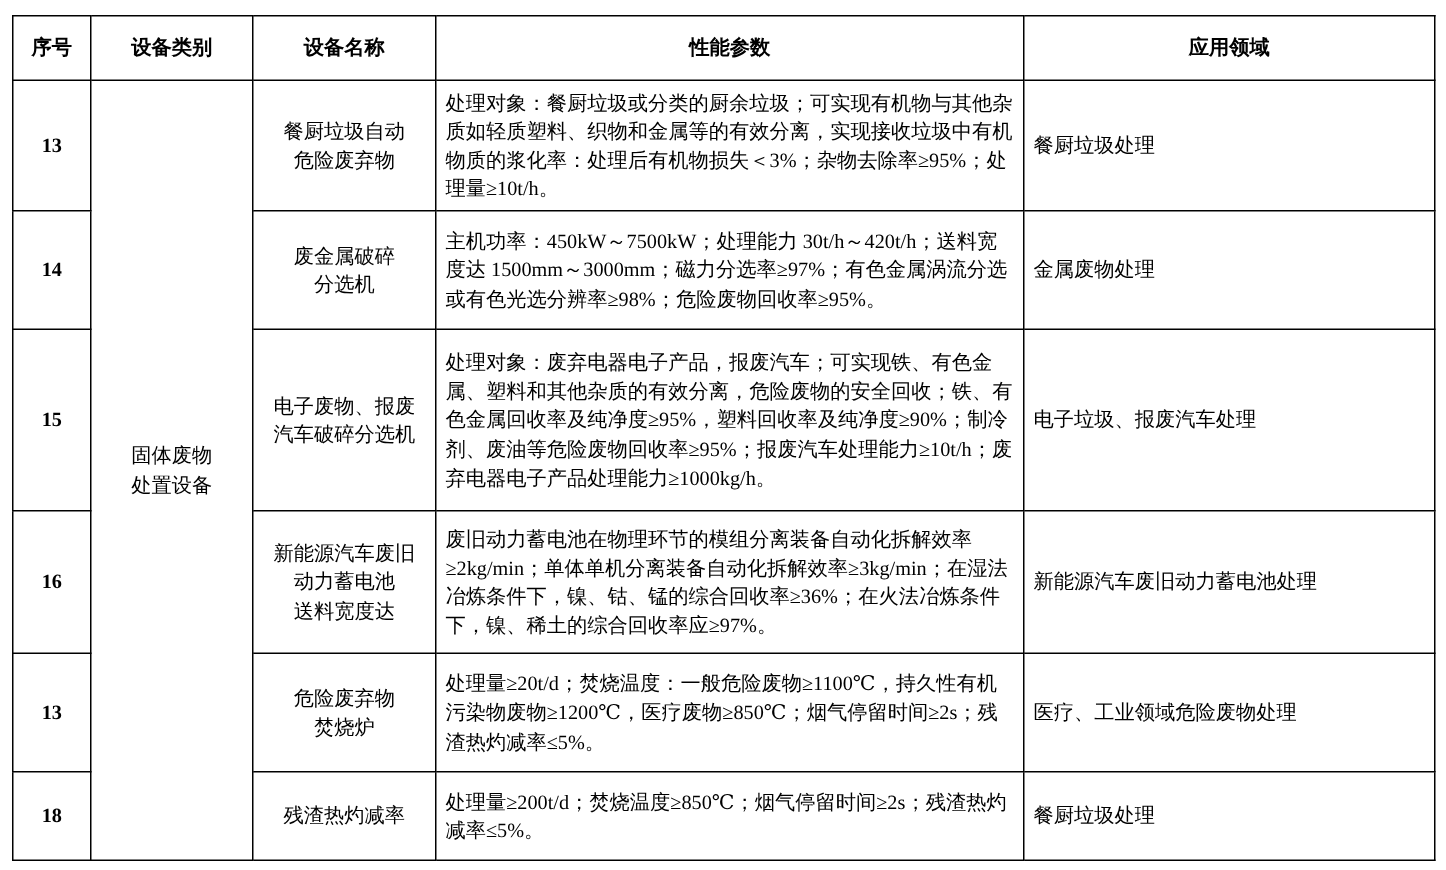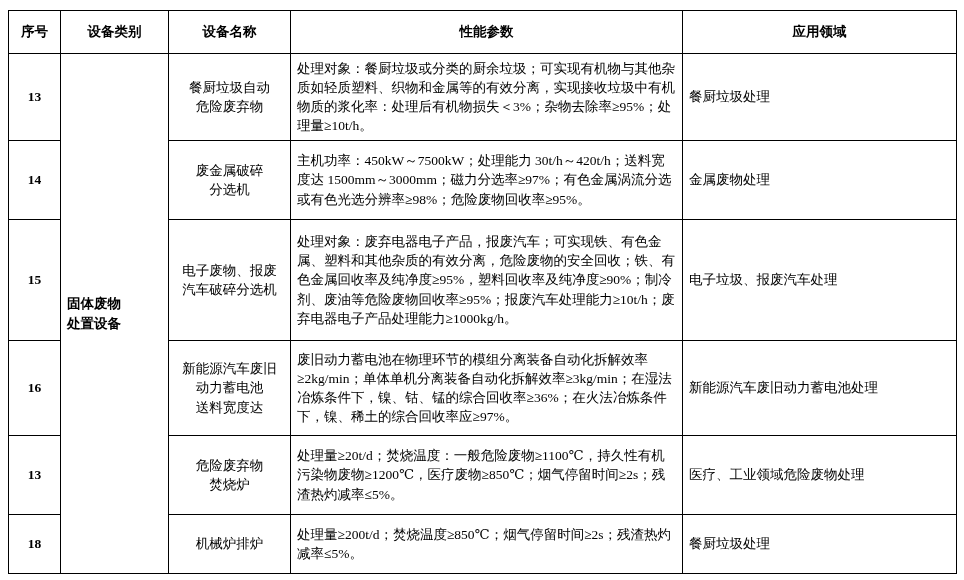--- a/index.html
+++ b/index.html
@@ -46,22 +46,22 @@
   col.c-name  { width: 122px; }
   col.c-param { width: 392px; }
   col.c-app   { width: 274px; }
 
   td.no {
     text-align: center;
     font-size: 14px;
     font-weight: bold;
   }
   td.cat {
-    text-align: left;
-    font-weight: bold;
+    text-align: center;
+    font-weight: normal;
     font-size: 14px;
     line-height: 1.5;
   }
   td.name {
     text-align: center;
     font-size: 13.5px;
     line-height: 1.5;
   }
   td.param {
     text-align: left;
@@ -148,20 +148,20 @@
         <td class="name">
           <div>危险废弃物</div>
           <div>焚烧炉</div>
         </td>
         <td class="param">处理量≥20t/d；焚烧温度：一般危险废物≥1100℃，持久性有机污染物废物≥1200℃，医疗废物≥850℃；烟气停留时间≥2s；残渣热灼减率≤5%。</td>
         <td class="app">医疗、工业领域危险废物处理</td>
       </tr>
       <tr class="r18">
         <td class="no">18</td>
         <td class="name">
-          <div>机械炉排炉</div>
+          <div>残渣热灼减率</div>
         </td>
         <td class="param">处理量≥200t/d；焚烧温度≥850℃；烟气停留时间≥2s；残渣热灼减率≤5%。</td>
         <td class="app">餐厨垃圾处理</td>
       </tr>
     </tbody>
   </table>
 </div>
 
 </body></html>

